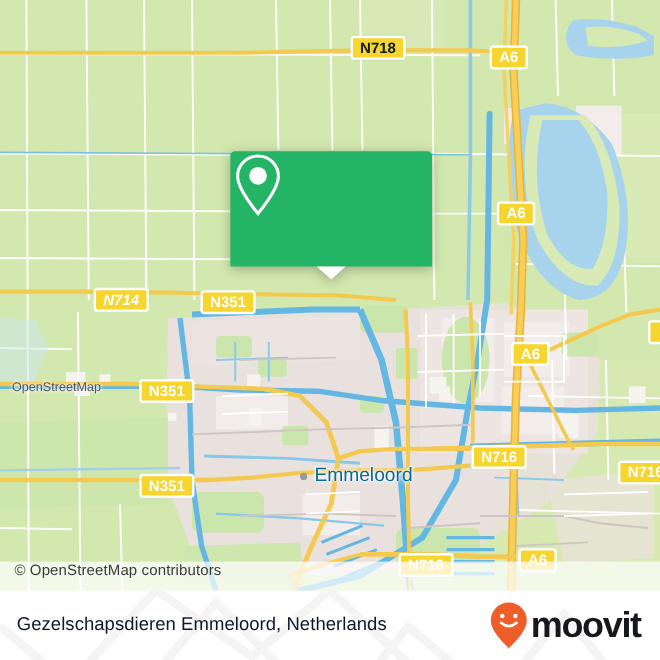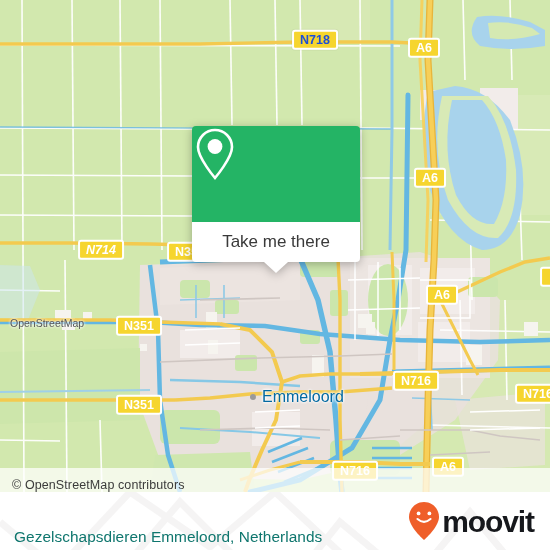--- a/index.html
+++ b/index.html
@@ -11,35 +11,35 @@
   #root{position:relative;width:550px;height:550px;overflow:hidden;}
 
   
   .map{position:absolute;left:0;top:0;width:550px;height:492px;overflow:hidden;background:#d2e8ae;}
   .map svg{position:absolute;left:0;top:0;}
 
   
   .attrib{
     position:absolute;left:0;top:468px;width:550px;height:24px;
     background:rgba(255,255,255,0.72);
-    display:flex;align-items:flex-end;
+    display:flex;align-items:flex-start;
     box-sizing:border-box;padding-left:12px;
     font-size:12.5px;color:#3b3b3b;letter-spacing:.1px;
     z-index:6;
   }
 
   
   .footer{
     position:absolute;left:0;top:492px;width:550px;height:58px;
     background:#ffffff;overflow:hidden;z-index:7;
   }
   .footer .watermark{position:absolute;left:0;top:-120px;opacity:.5;}
   .footer-title{
     position:absolute;left:14px;top:50%;transform:translateY(-50%);
-    font-size:15.4px;color:#0f766e;white-space:nowrap;letter-spacing:.05px;margin-top:16px;
+    font-size:15.4px;color:#0f172a;white-space:nowrap;letter-spacing:.05px;
   }
   .brand{
     position:absolute;right:16px;top:50%;transform:translateY(-50%);
     display:flex;align-items:center;gap:1px;
   }
   .brand-word{
     font-size:30px;font-weight:bold;color:#16181c;letter-spacing:-1.1px;
     line-height:1;position:relative;top:1px;
   }
 
@@ -270,21 +270,21 @@
                   background:#9a9a9a;"></div>
       <div style="position:absolute;left:10px;top:317px;font-size:10.5px;color:#555;
                   text-shadow:0 0 3px #fff,0 0 3px #fff;white-space:nowrap;">
         <span>OpenStreetMap</span>
       </div>
     </div>
 
     <div style="position:absolute;left:0;top:0;width:550px;height:492px;">
       <div class="shield" style="position:absolute;left:315px;top:40px;transform:translate(-50%,-50%);background:#f6d52e;
                   border:2px solid #fff;border-radius:3px;padding:1px 6px;font-size:12.5px;font-weight:bold;
-                  color:#1d4ed8;line-height:1.15;box-shadow:0 0 0 1px rgba(0,0,0,.03);">
+                  color:#0f172a;line-height:1.15;box-shadow:0 0 0 1px rgba(0,0,0,.03);">
         <span>N718</span>
       </div>
       <div class="shield" style="position:absolute;left:424px;top:48px;transform:translate(-50%,-50%);background:#f6d52e;
                   border:2px solid #fff;border-radius:3px;padding:1px 6px;font-size:12.5px;font-weight:bold;
                   color:#fff;line-height:1.15;">
         <span>A6</span>
       </div>
       <div class="shield" style="position:absolute;left:430px;top:178px;transform:translate(-50%,-50%);background:#f6d52e;
                   border:2px solid #fff;border-radius:3px;padding:1px 6px;font-size:12.5px;font-weight:bold;
                   color:#fff;line-height:1.15;">
@@ -341,23 +341,20 @@
         <span>A6</span>
       </div>
     </div>
 
     <div class="card">
       <div class="card-top">
         <svg class="pin-svg" width="46" height="58" viewBox="0 0 46 58">
           <path d="M23 4 C13.6 4 6 11.6 6 21 C6 32 23 52 23 52 C23 52 40 32 40 21 C40 11.6 32.4 4 23 4 Z" fill="none" stroke="#ffffff" stroke-width="2.6"></path>
           <circle cx="23" cy="20.5" r="7.4" fill="#ffffff"></circle>
         </svg>
-      </div>
-      <div class="card-bottom">
-        <span>Take me there</span>
       </div>
       <div class="card-tail"></div>
     </div>
   </div>
 
   <div class="attrib">
     <span>© OpenStreetMap contributors</span>
   </div>
 
   <div class="footer">

